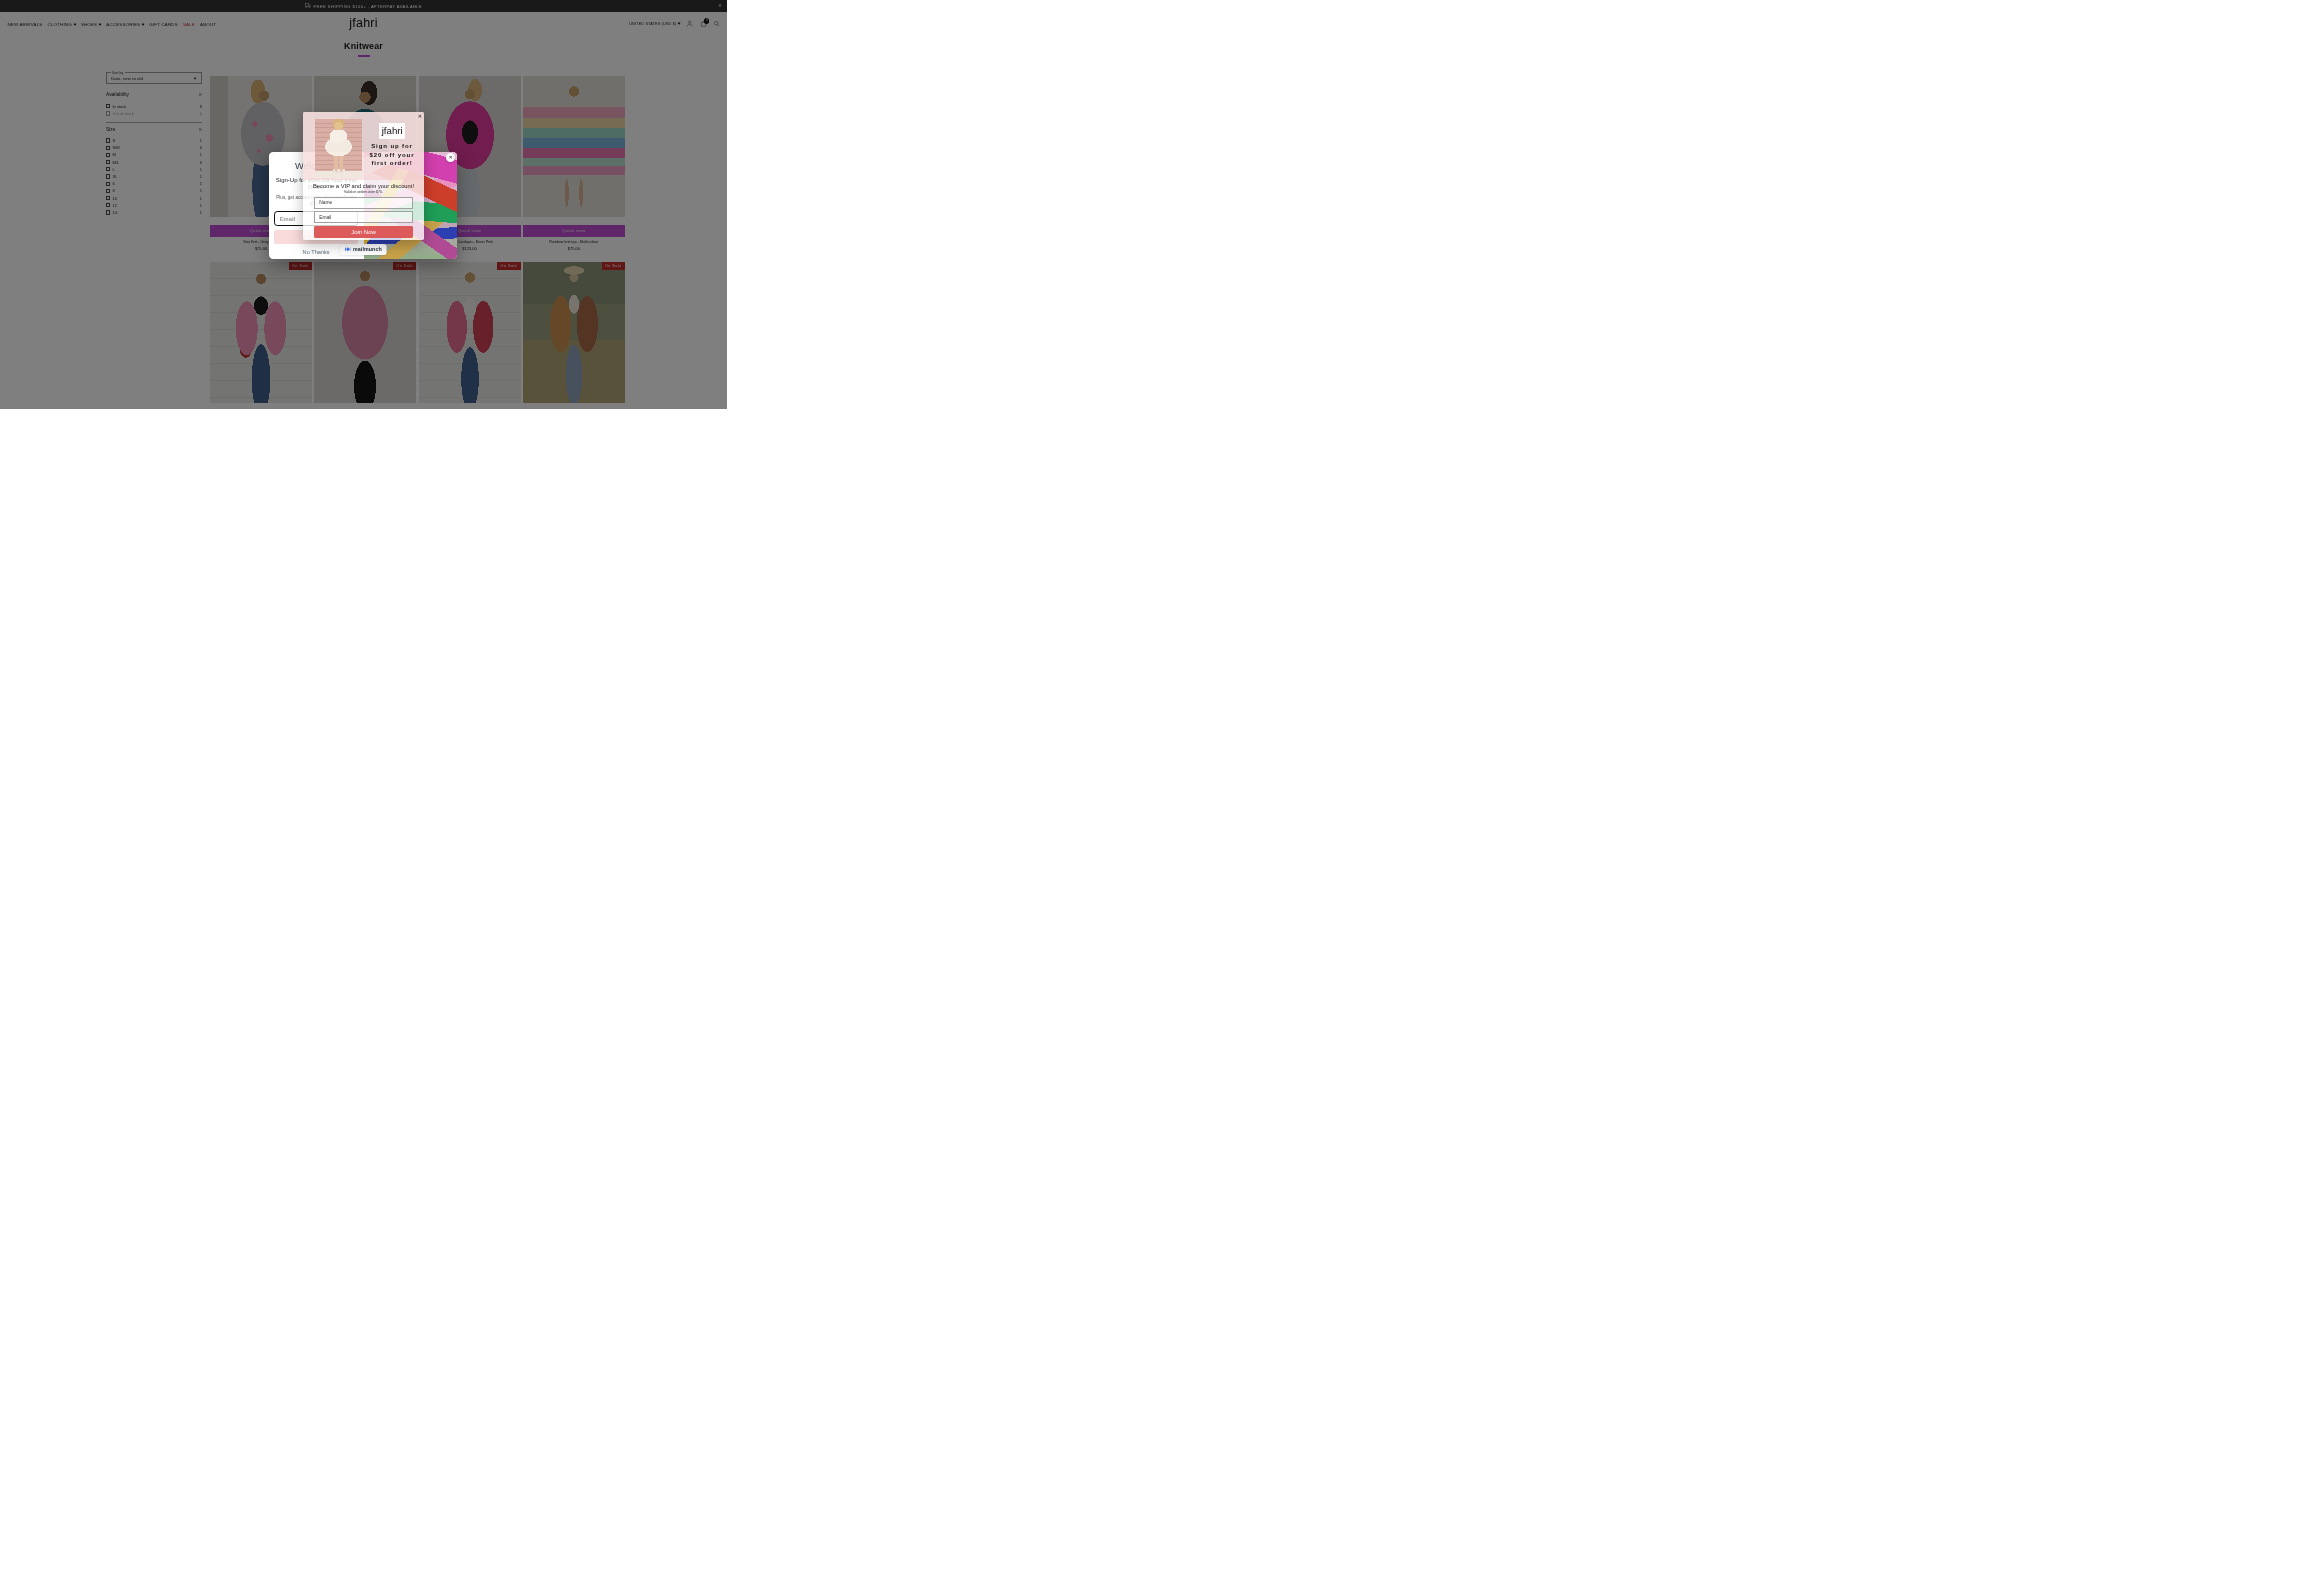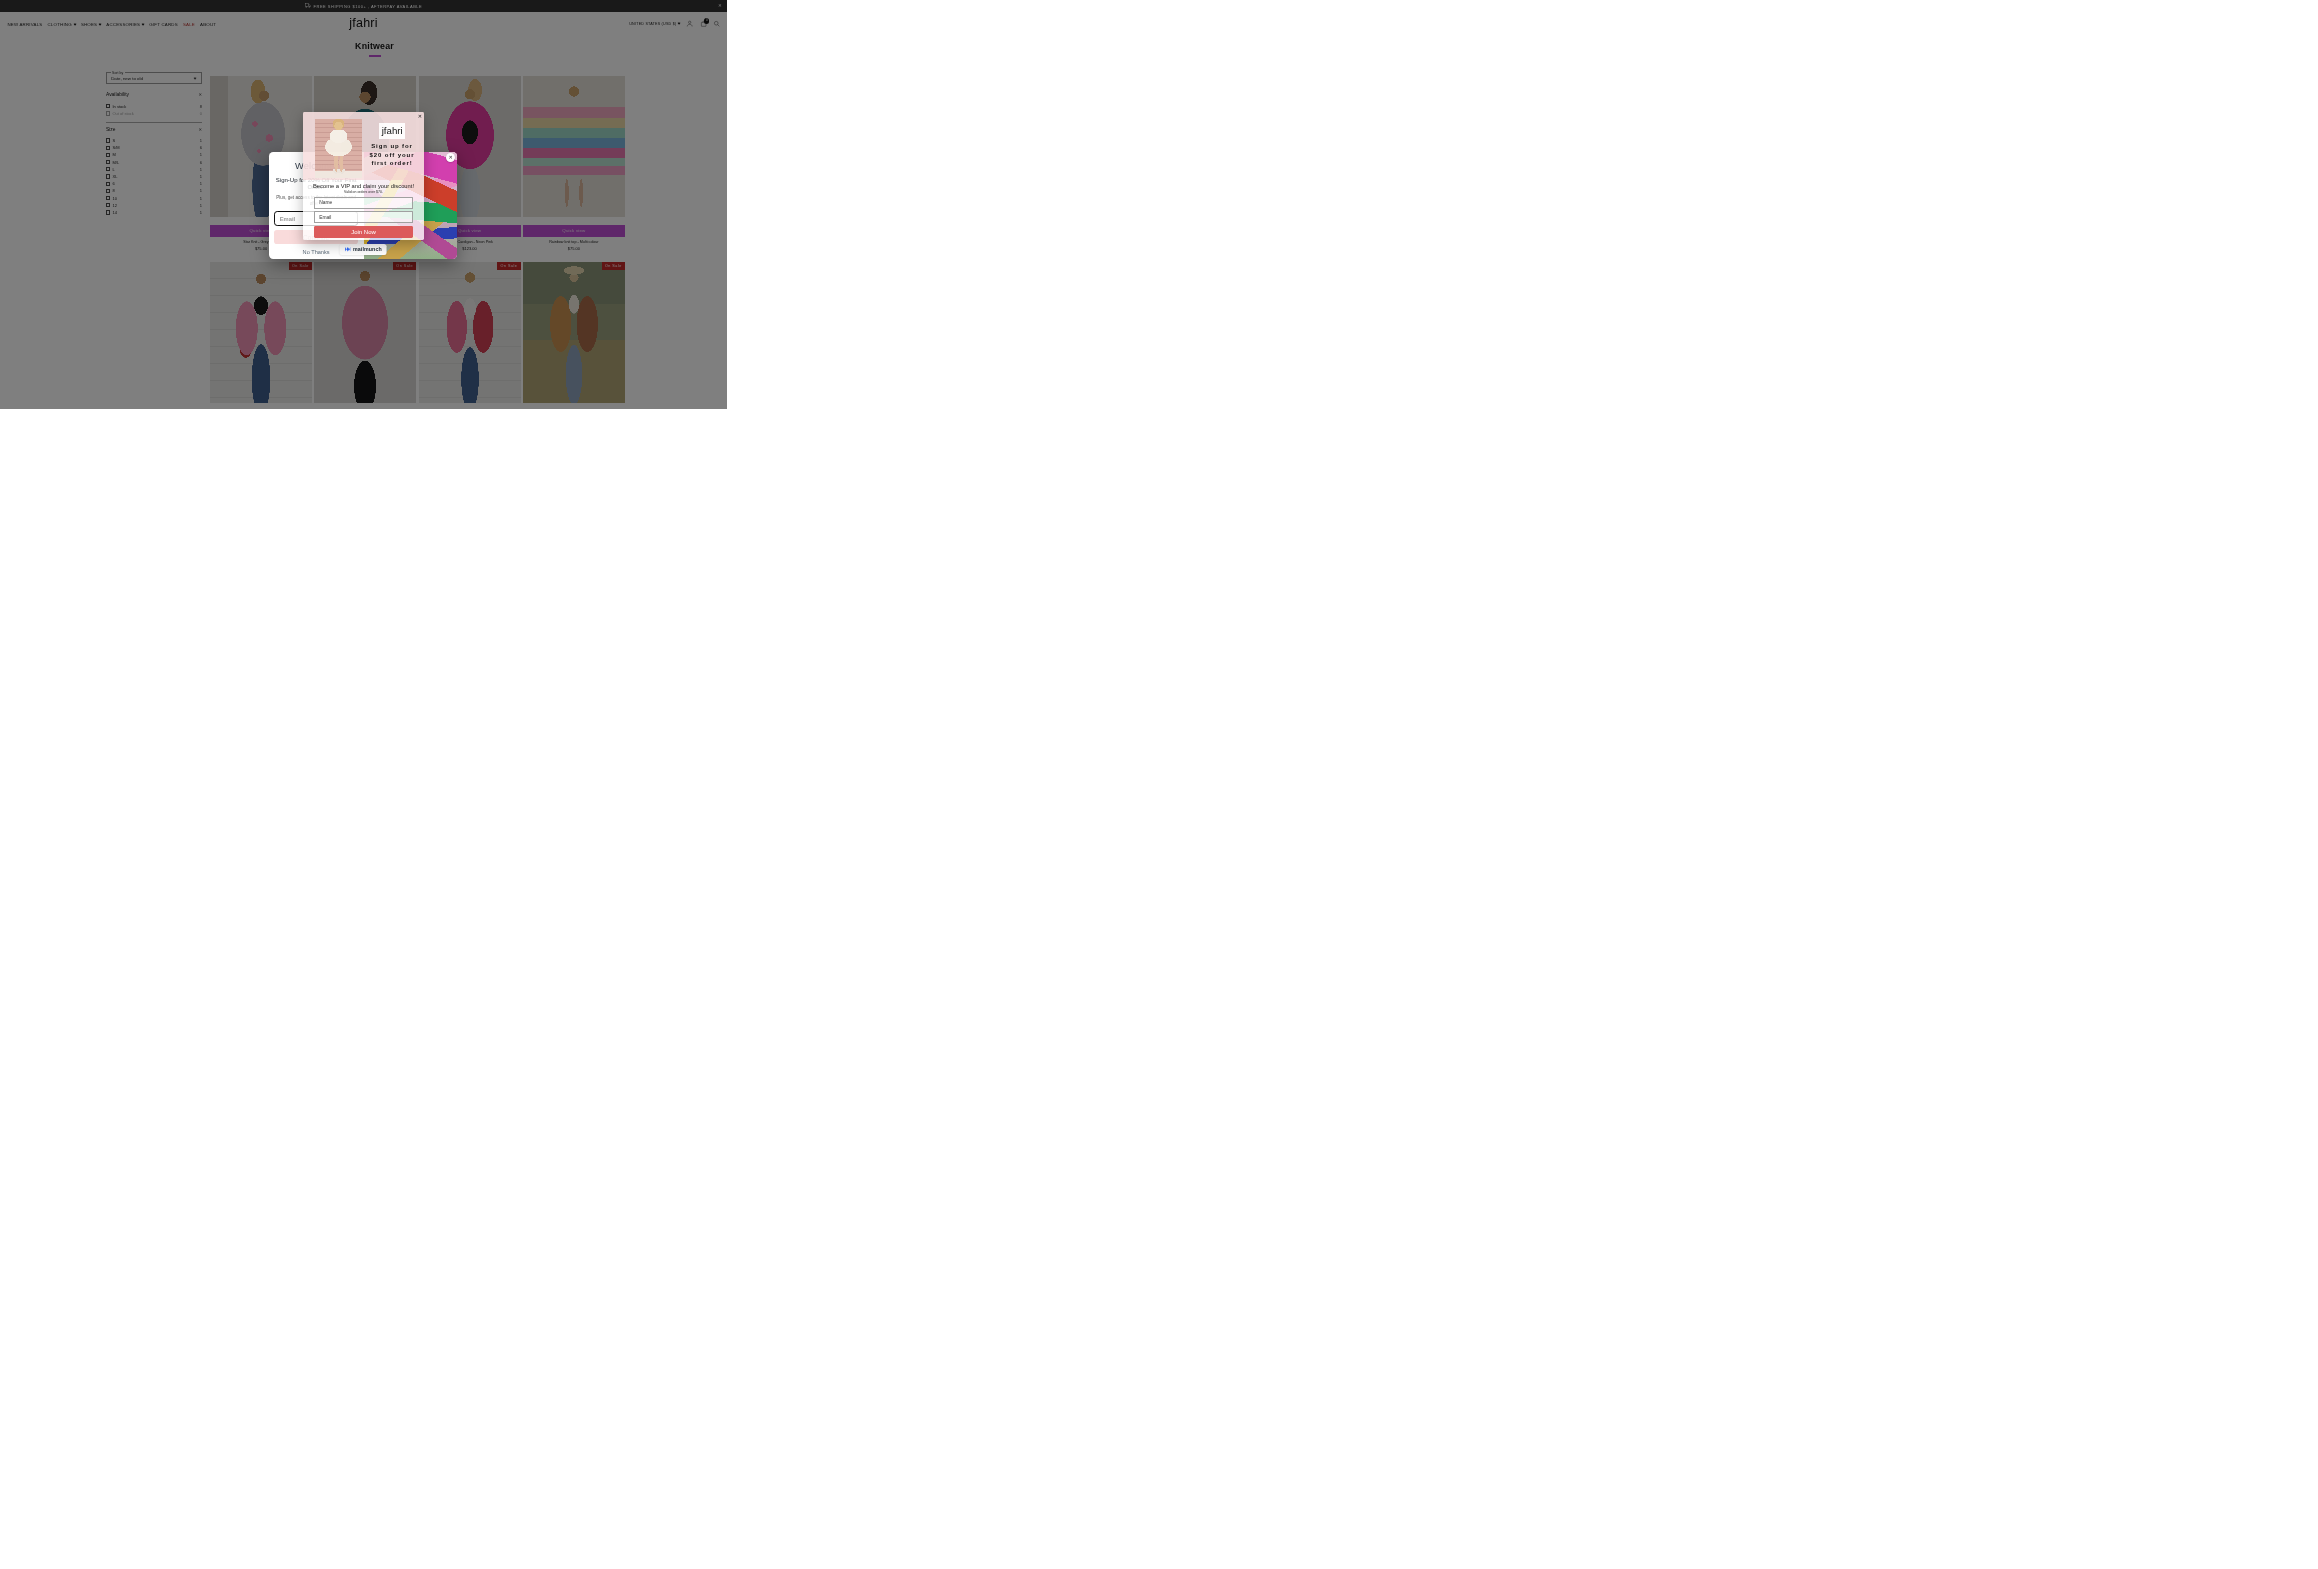--- a/index.html
+++ b/index.html
@@ -23,21 +23,21 @@
   .logo { position:absolute; left:50%; top:50%; transform:translate(-50%,-54%);
     font-size:12.5px; color:#111; letter-spacing:0.2px; cursor:pointer; }
   .hright { position:absolute; right:6.5px; top:0; height:24px; display:flex; align-items:center; gap:6px; }
   .region { font-size:3.7px; letter-spacing:0.2px; color:#222; cursor:pointer; white-space:nowrap; }
   .hicon { width:7.4px; height:7.4px; display:inline-flex; cursor:pointer; position:relative; }
   .hicon svg { width:100%; height:100%; }
   .cart-badge { position:absolute; top:-1.9px; right:-2.3px; width:5.1px; height:5.1px; border-radius:50%;
     background:#141414; color:#fff; font-size:3.2px; line-height:5.1px; text-align:center; }
 
   
-  .title-wrap { position:absolute; left:11px; top:41px; width:727px; text-align:center; }
+  .title-wrap { position:absolute; left:0; top:41px; width:727px; text-align:center; }
   .title-wrap h1 { font-size:8.8px; font-weight:600; letter-spacing:0.2px; color:#141414; }
   .title-underline { width:12px; height:1.4px; background:var(--accent,#bf4fd4); margin:4.2px auto 0; }
 
   
   .sidebar { position:absolute; left:106px; top:69px; width:96px; font-size:4px; color:#1c1c1c; }
   .sortbox { position:relative; border:0.5px solid #9a9a9a; height:12px; margin-top:2.8px; }
   .sortbox .legend { position:absolute; top:-2.3px; left:3.7px; background:#fff; padding:0 1.4px; font-size:3.5px; color:#333; }
   .sortbox .value { line-height:11.6px; padding-left:4.2px; font-size:4.4px; color:#222; }
   .sortbox .chev { position:absolute; right:5.1px; top:4.6px; color:#444; }
   .fhead { display:flex; justify-content:space-between; align-items:center; font-size:4.9px; color:#161616; }

